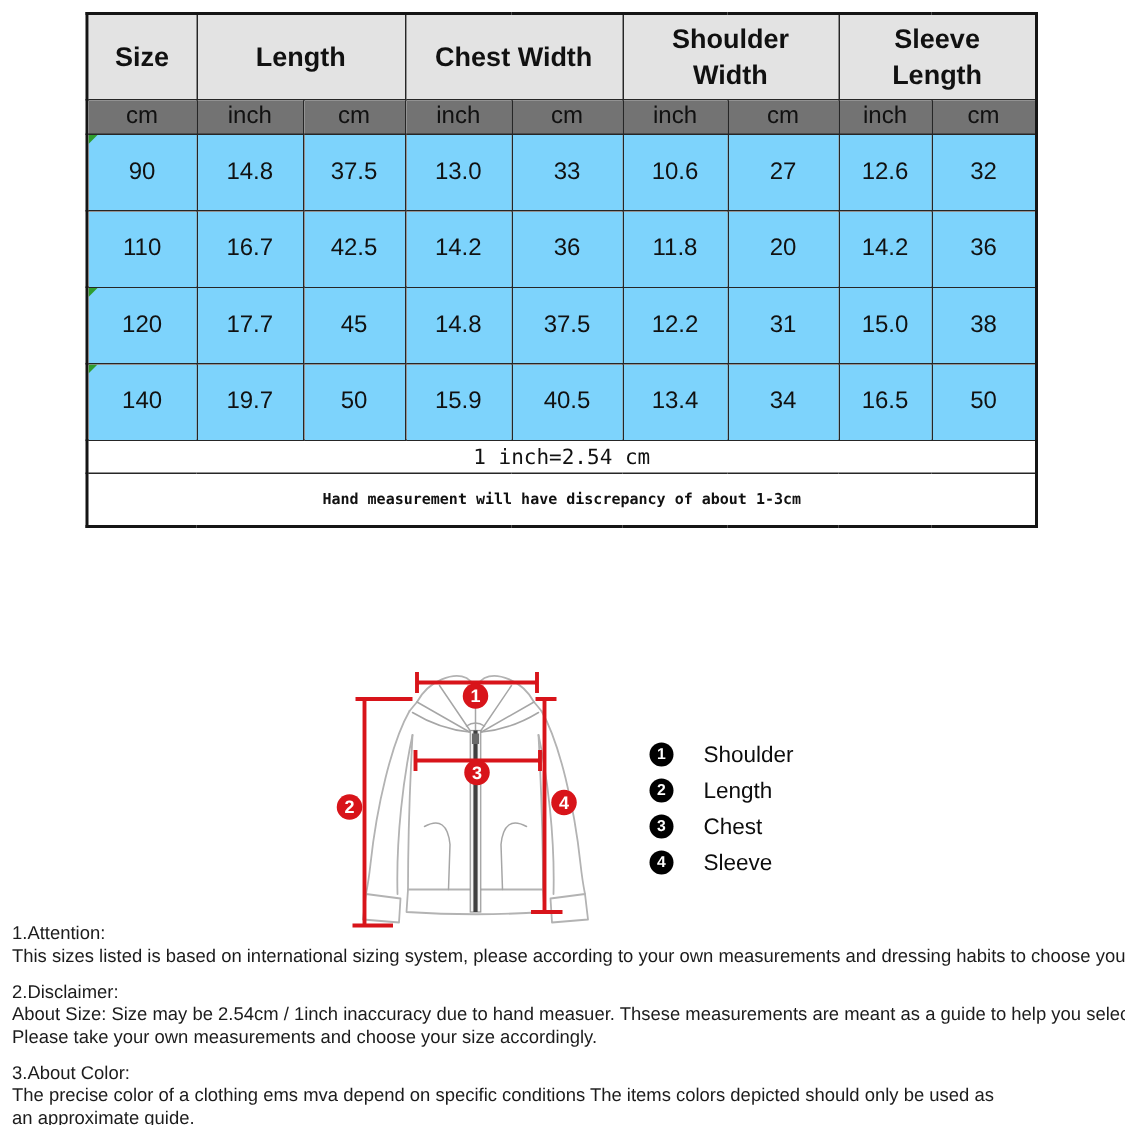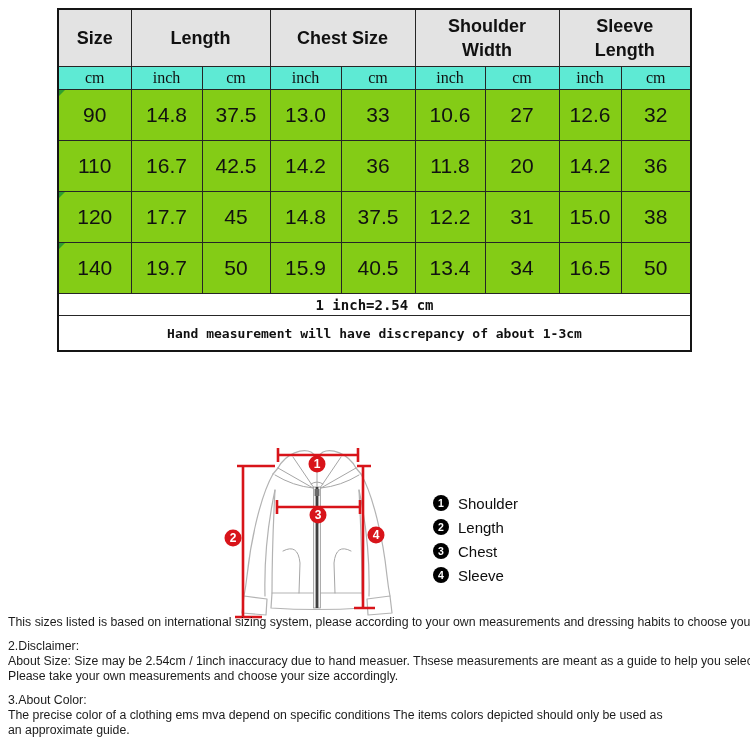--- a/index.html
+++ b/index.html
@@ -6,45 +6,45 @@
   #page{position:relative;width:750px;height:750px;background:#ffffff;overflow:hidden;
         font-family:"Liberation Sans","DejaVu Sans",sans-serif;color:#111;}
 
   
   #size-table{position:absolute;left:57px;top:8px;border-collapse:collapse;table-layout:fixed;
               border:2px solid #151515;padding-left:24px;}
   #size-table th,#size-table td{border:1px solid #262626;text-align:center;vertical-align:middle;
               padding:0;overflow:hidden;}
   #size-table th{font-size:18px;font-weight:bold;background:#e3e3e3;line-height:1.35;}
   #size-table th.wrap{padding:0 16px;}
-  #size-table tr.subhead td{background:#5eead4;font-size:16px;height:22px;font-weight:normal;font-family:Liberation Serif, serif;}
-  #size-table tbody td{font-size:21px;height:50px;background:#84cc16;position:relative;}
+  #size-table tr.subhead td{background:#737373;font-size:16px;height:22px;font-weight:normal;}
+  #size-table tbody td{font-size:16px;height:50px;background:#7dd3fc;position:relative;}
   #size-table tbody td.marker::before{content:"";position:absolute;left:0;top:0;width:0;height:0;
               border-top:6px solid #2f9e2f;border-right:6px solid transparent;}
   #size-table tr.head th{height:56px;}
   #size-table td.note1{height:21px;font-family:"DejaVu Sans Mono","Liberation Mono",monospace;
-              font-weight:bold;font-size:14px;text-align:center;}
+              font-weight:normal;font-size:14px;text-align:center;}
   #size-table td.note2{height:34px;font-family:"DejaVu Sans Mono","Liberation Mono",monospace;
-              font-weight:bold;font-size:13px;}
+              font-weight:bold;font-size:10px;}
 
   
   #jacket-svg{position:absolute;left:213px;top:443px;width:204px;height:186px;}
   .outline{fill:none;stroke:#b3b3b3;stroke-width:1.2;stroke-linecap:round;stroke-linejoin:round;}
   .outline2{fill:none;stroke:#a6a6a6;stroke-width:1;stroke-linecap:round;}
   .redline{stroke:#d8141a;stroke-width:2.6;stroke-linecap:butt;fill:none;}
   .badge{fill:#d8141a;}
   .badge-num{fill:#fff;font-family:"Liberation Sans","DejaVu Sans",sans-serif;
              font-size:12px;font-weight:bold;text-anchor:middle;}
 
   #legend{position:absolute;left:433px;top:491px;}
   .legend-item{display:flex;align-items:center;height:24px;}
   .legend-bullet{width:16px;height:16px;border-radius:50%;background:#000;color:#fff;
                  font-size:10.5px;font-weight:bold;display:flex;align-items:center;
                  justify-content:center;flex:0 0 16px;}
-  .legend-label{margin-left:9px;font-size:15px;color:#0d0d0d;}
+  .legend-label{margin-left:20px;font-size:15px;color:#0d0d0d;}
 
   
   #notes{position:absolute;left:8px;top:615px;width:738px;font-size:12.3px;line-height:15px;
          color:#1c1c1c;}
   .note-section{margin:0 0 9px 0;}
   .note-line{white-space:nowrap;}
 </style>
 </head>
 <body>
 
@@ -59,21 +59,21 @@
         <col style="width:74px">
         <col style="width:70px">
       <col style="width:74px">
         <col style="width:62px">
         <col style="width:70px">
     </colgroup>
     <thead>
       <tr class="head">
         <th>Size</th>
         <th colspan="2">Length</th>
-        <th colspan="2">Chest Size</th>
+        <th colspan="2">Chest Width</th>
         <th colspan="2" class="wrap">Shoulder Width</th>
         <th colspan="2" class="wrap">Sleeve Length</th>
       </tr>
       <tr class="subhead">
           <td>cm</td>
           <td>inch</td>
           <td>cm</td>
           <td>inch</td>
           <td>cm</td>
           <td>inch</td>
@@ -209,20 +209,21 @@
       <span class="legend-label">Chest</span>
     </div>
     <div class="legend-item">
       <span class="legend-bullet">4</span>
       <span class="legend-label">Sleeve</span>
     </div>
   </div>
 
   <div id="notes">
     <div class="note-section">
+      <div class="note-line">1.Attention:</div>
       <div class="note-line">This sizes listed is based on international sizing system, please according to your own measurements and dressing habits to choose your suitable size.</div>
     </div>
     <div class="note-section">
       <div class="note-line">2.Disclaimer:</div>
       <div class="note-line">About Size: Size may be 2.54cm / 1inch inaccuracy due to hand measuer. Thsese measurements are meant as a guide to help you select the correct size.</div>
       <div class="note-line">Please take your own measurements and choose your size accordingly.</div>
     </div>
     <div class="note-section">
       <div class="note-line">3.About Color:</div>
       <div class="note-line">The precise color of a clothing ems mva depend on specific conditions The items colors depicted should only be used as</div>

